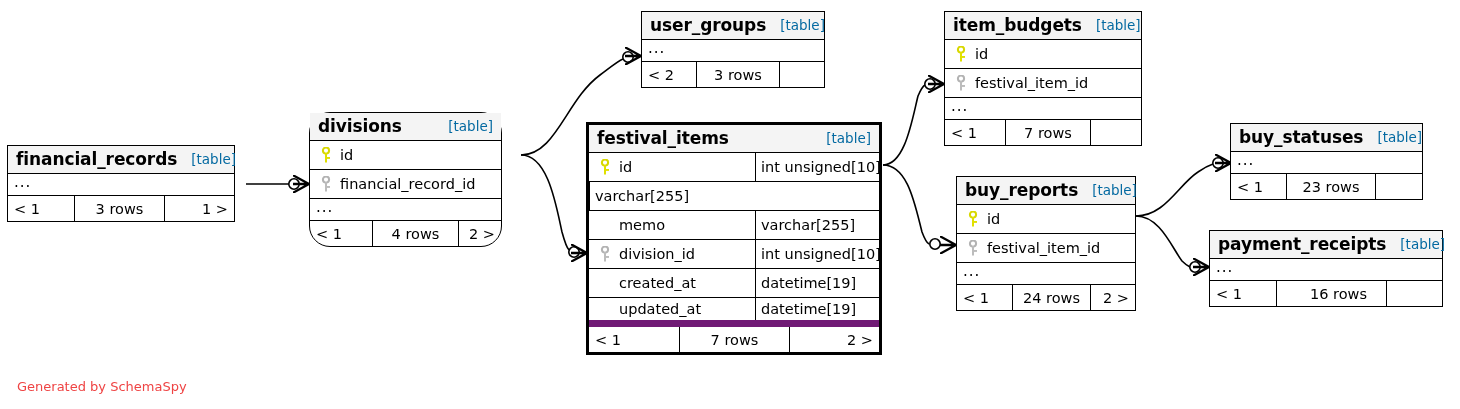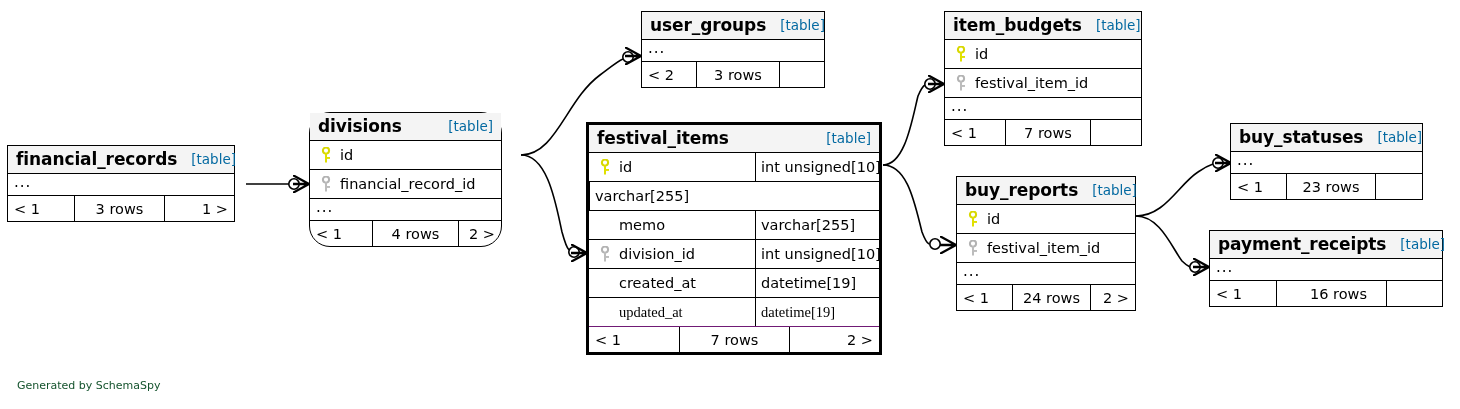--- a/index.html
+++ b/index.html
@@ -117,22 +117,22 @@
     border-left: 1px solid #000000;
     font-size: 14.5px;
     white-space: nowrap;
   }
   .fcell:first-child { border-left: none; }
   .f-left  { justify-content: flex-start; }
   .f-mid   { justify-content: center; }
   .f-right { justify-content: flex-end; }
   .credit {
     position: absolute;
-    font-size: 11px;
-    color: #14532d;
+    font-size: 13px;
+    color: #ef4444;
     white-space: nowrap;
   }
 </style>
 </head>
 <body>
 
 <div id="canvas">
 
   <svg class="edges" viewBox="0 0 1460 409" width="1460" height="409">
     <defs>
@@ -294,21 +294,21 @@
     </div>
 
     <div class="col">
       <div class="cname" style="width:166px; flex:0 0 166px;">
         <span class="keyslot"></span>
         <span>created_at</span>
       </div>
       <div class="ctype" style="flex:1 1 auto;">datetime[19]</div>
     </div>
 
-    <div class="col" style="border-bottom:1px solid #701a75;font-family:Liberation Serif, serif;">
+    <div class="col" style="border-bottom:7px solid #701a75;">
       <div class="cname" style="width:166px; flex:0 0 166px;">
         <span class="keyslot"></span>
         <span>updated_at</span>
       </div>
       <div class="ctype" style="flex:1 1 auto;">datetime[19]</div>
     </div>
 
     <div class="foot">
       <div class="fcell f-left" style="width:90px;">&lt; 1</div>
       <div class="fcell f-mid" style="width:110px;">7 rows</div>

